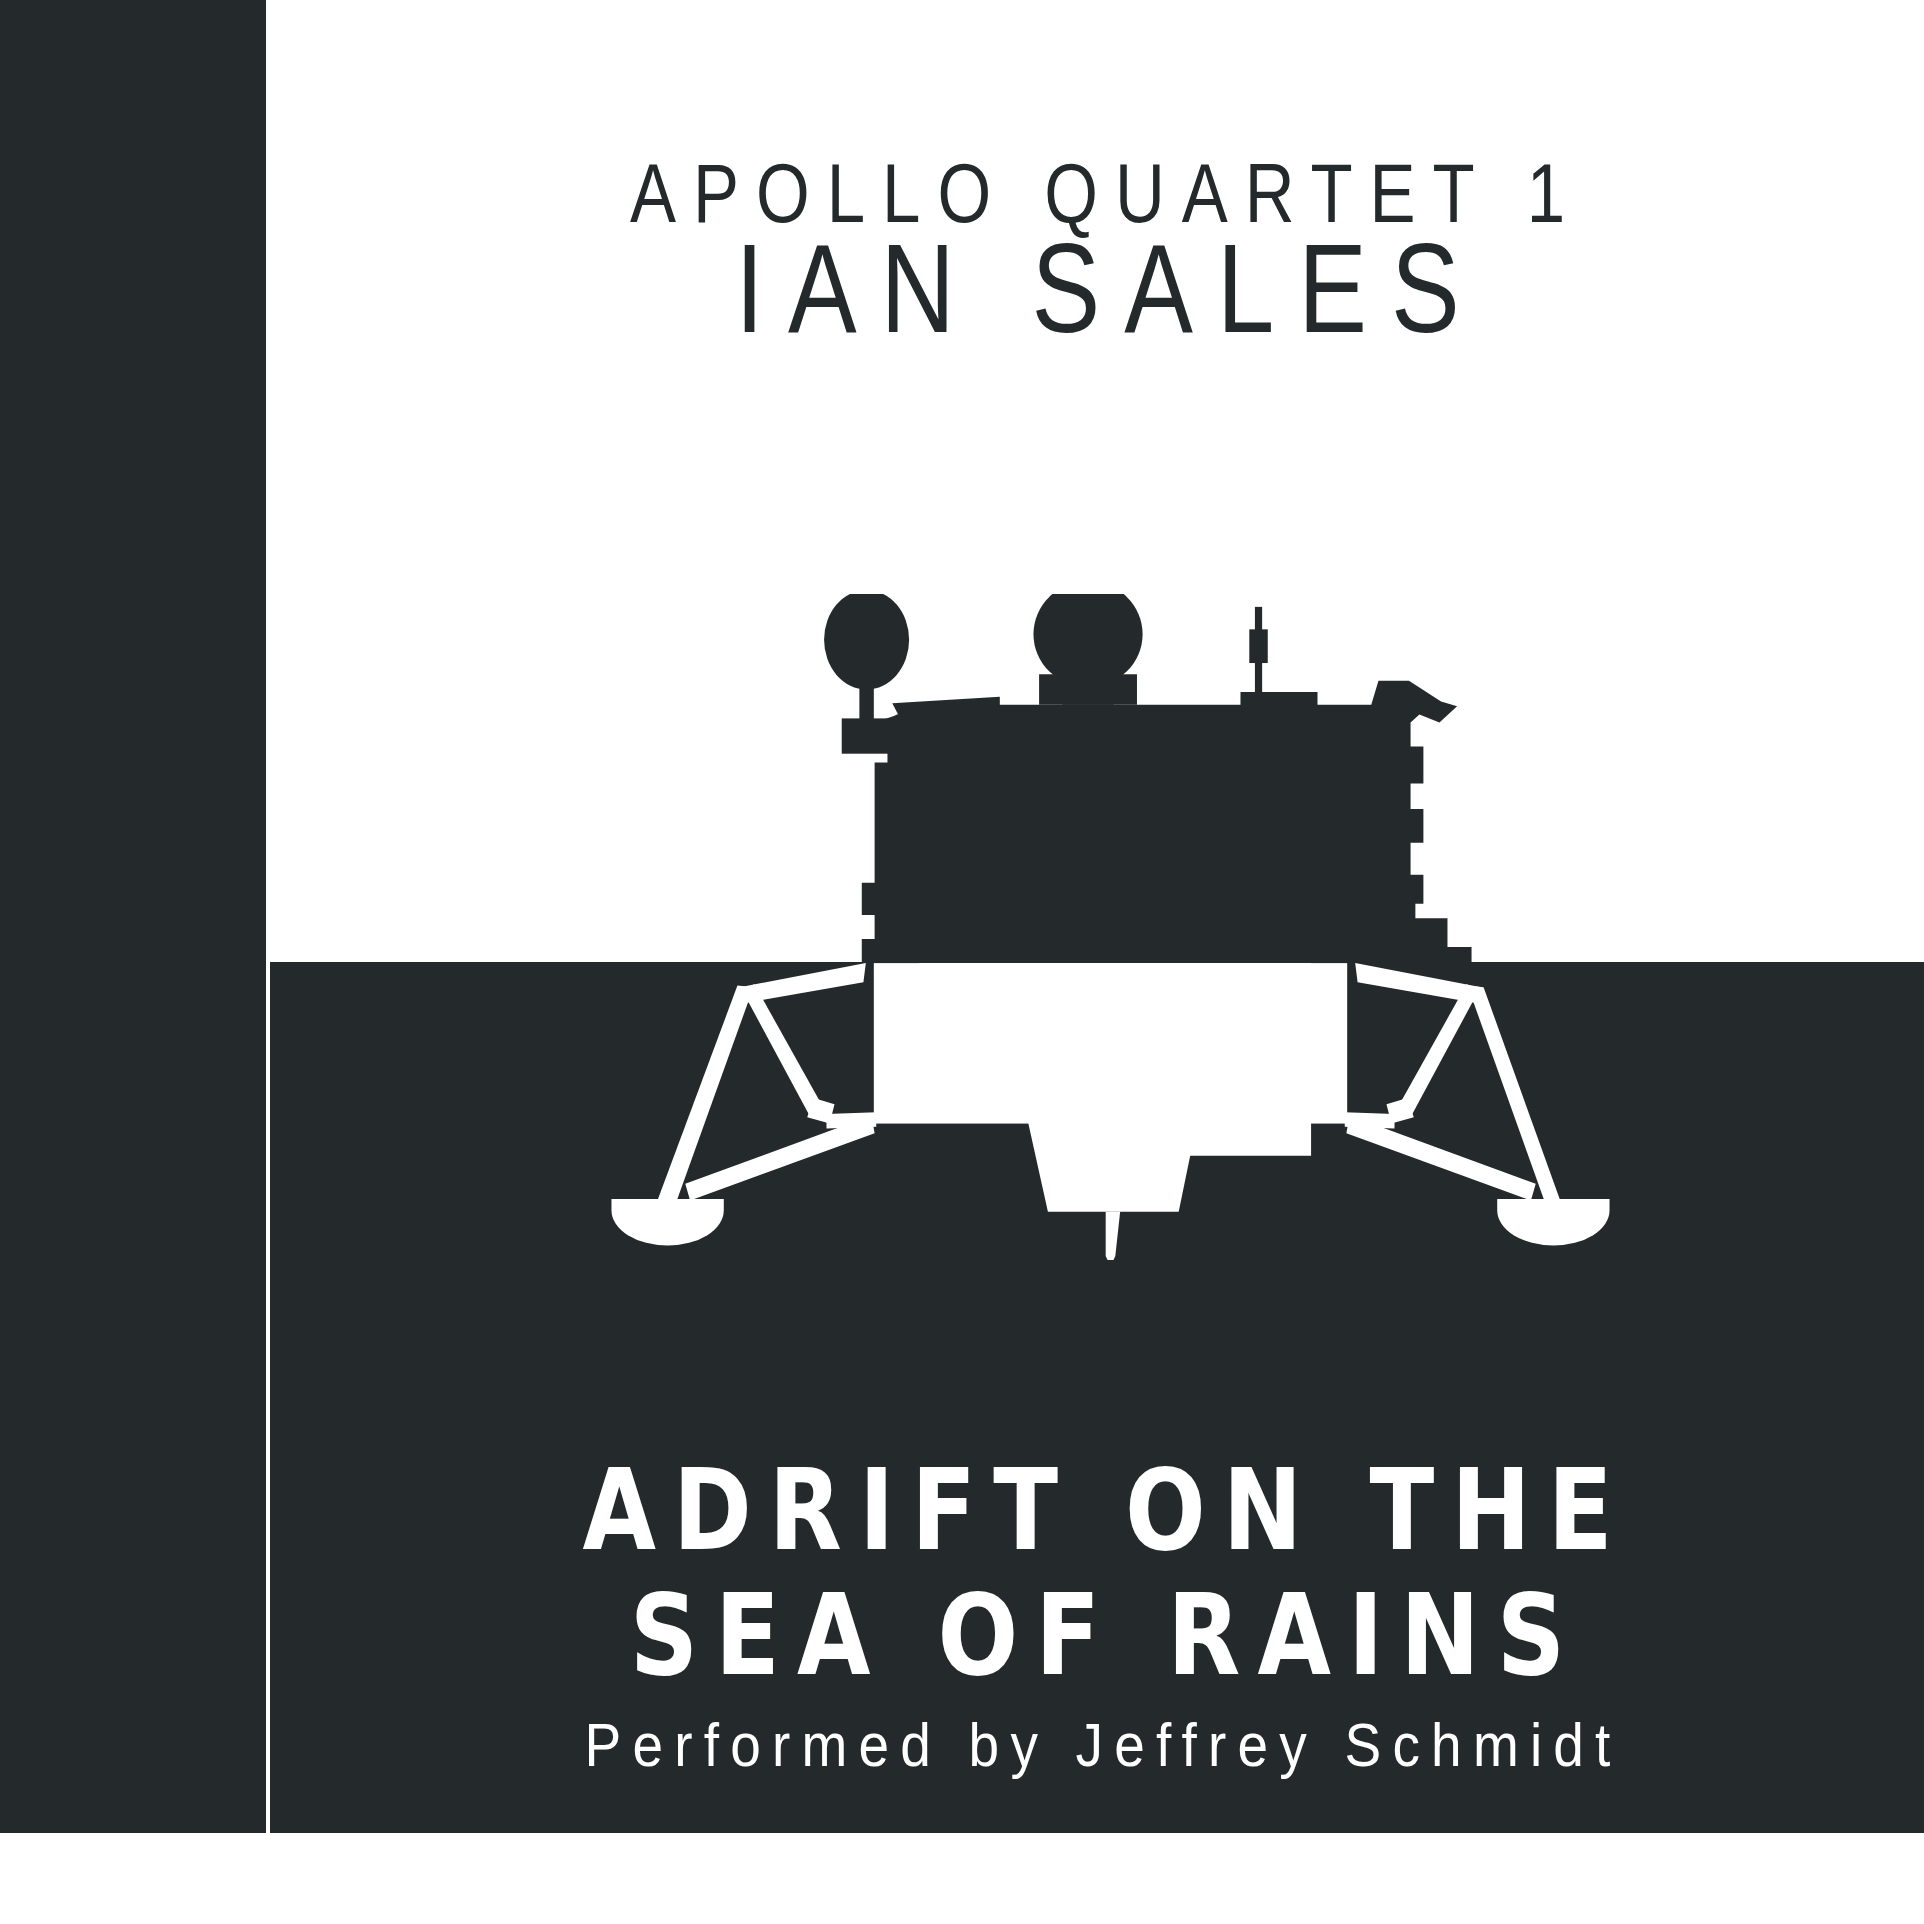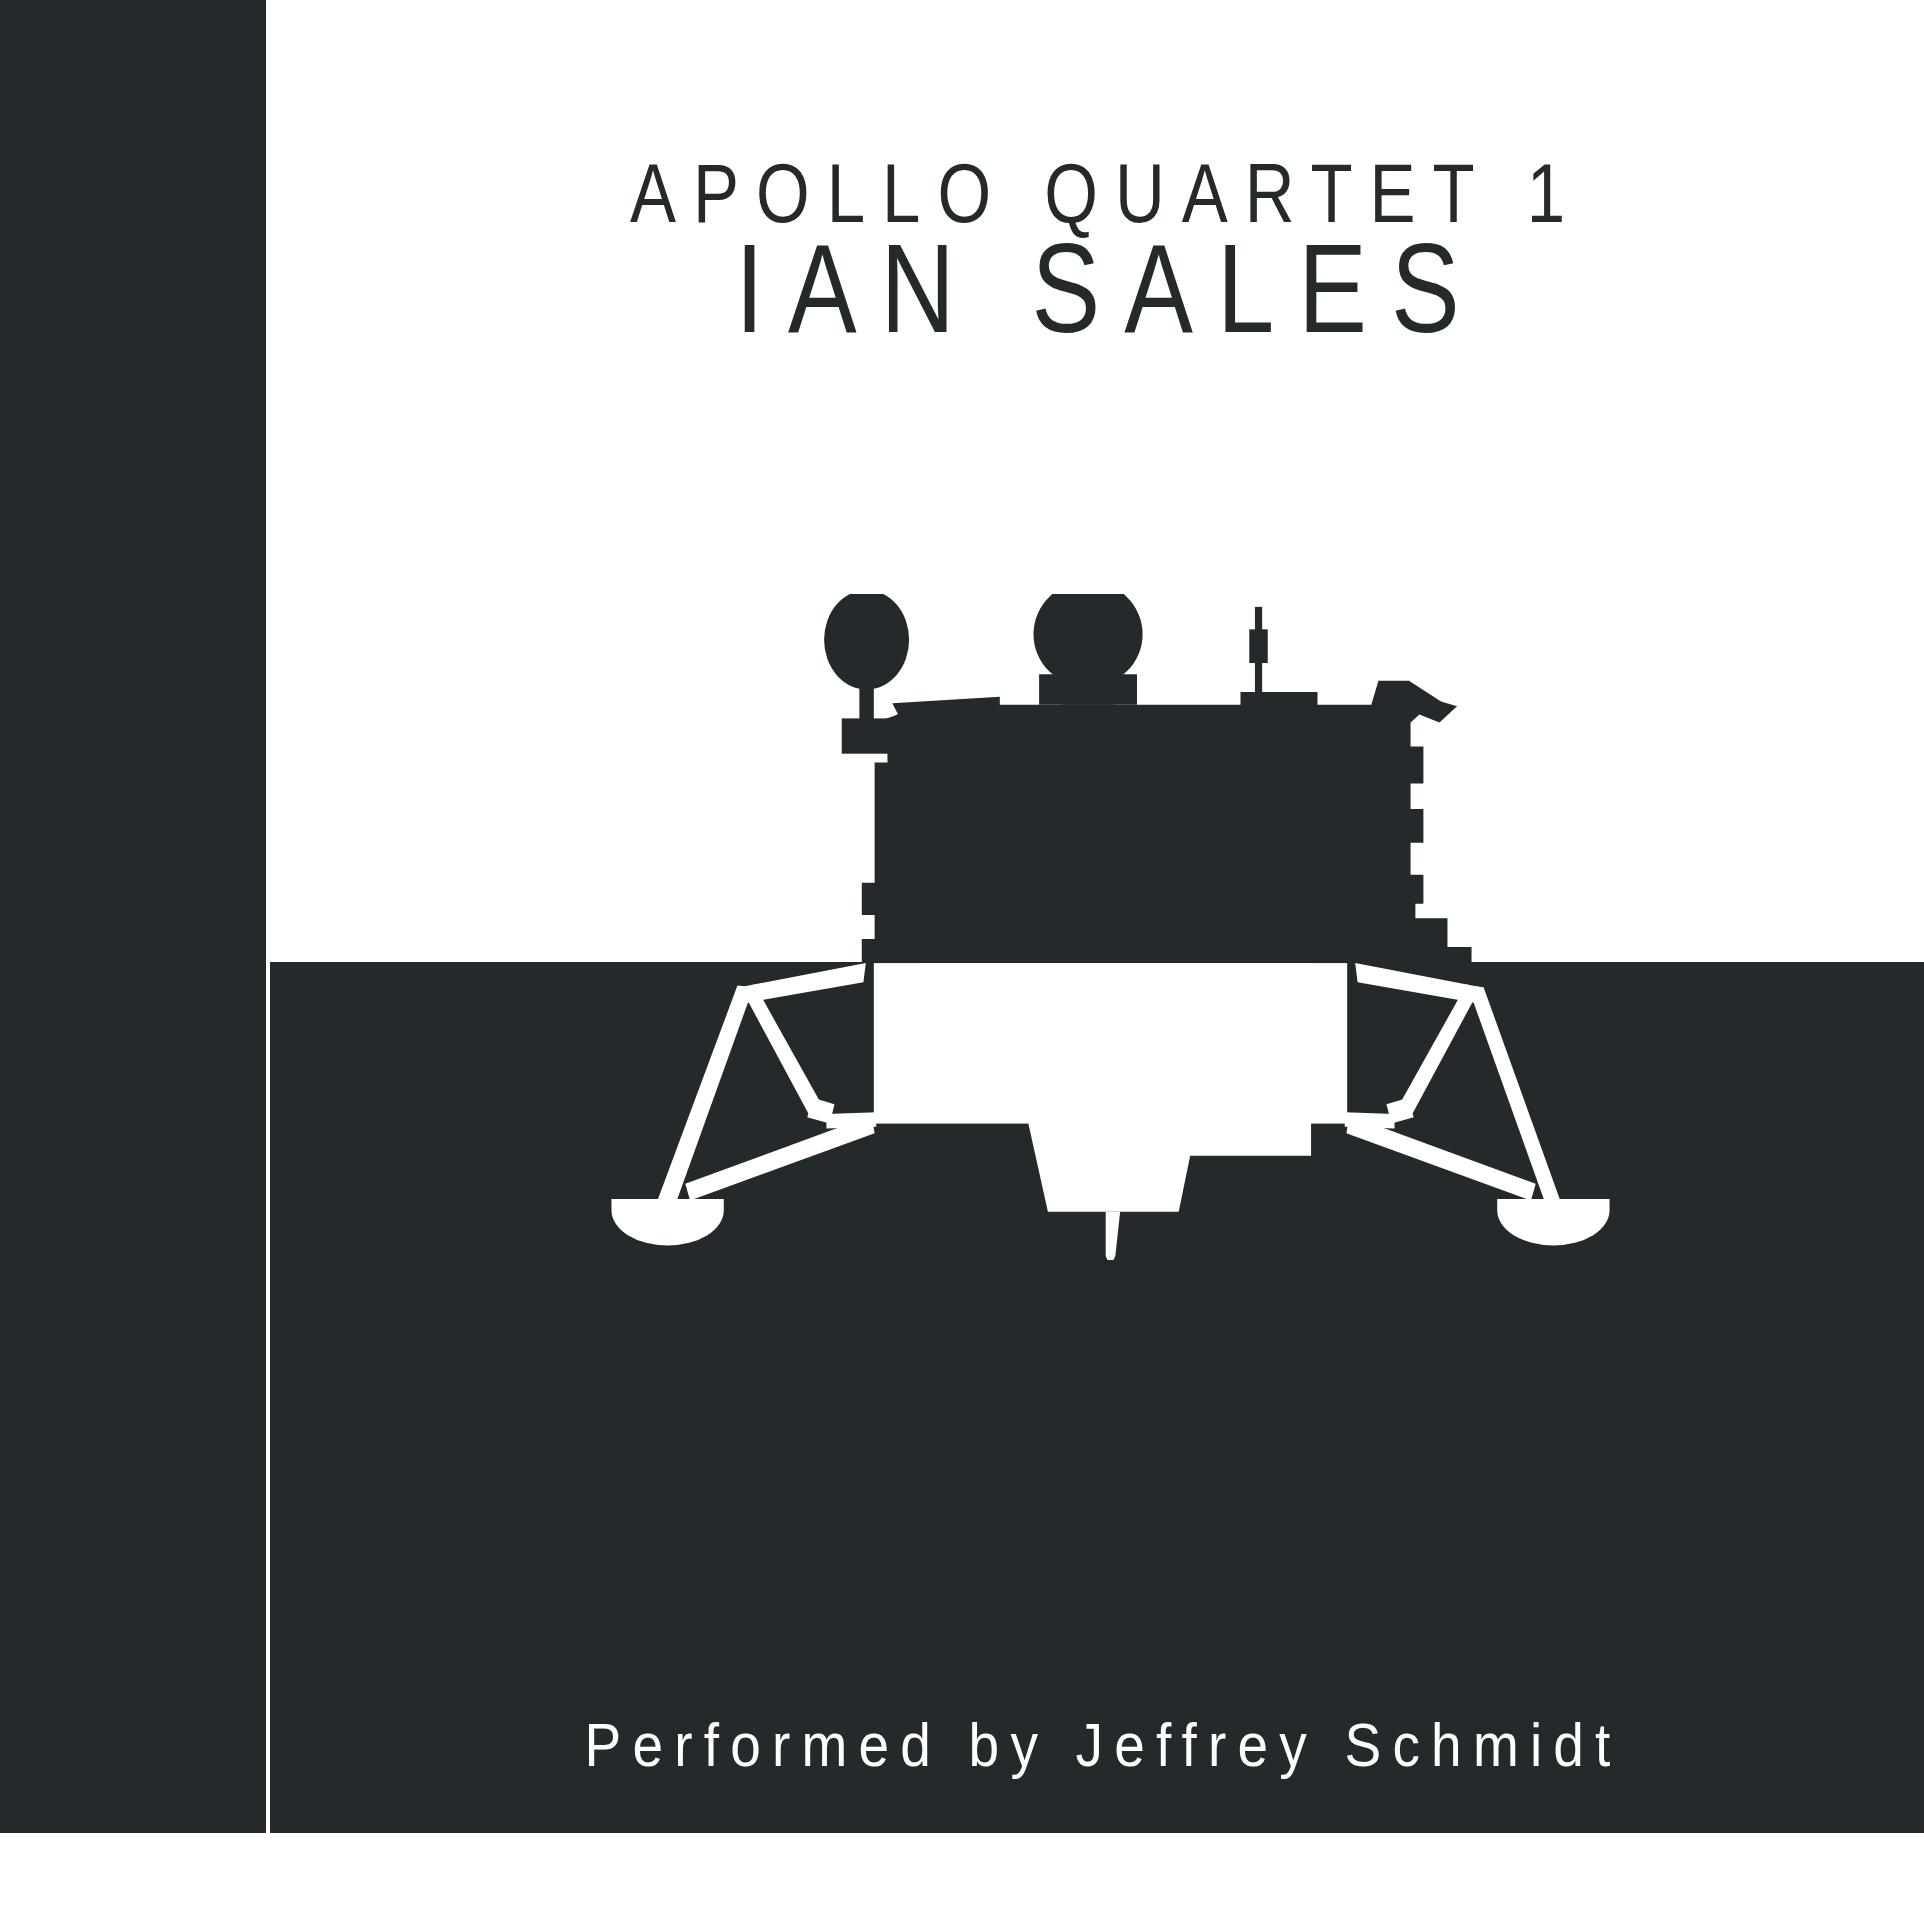--- a/index.html
+++ b/index.html
@@ -292,20 +292,24 @@
           </g>
         </g>
 
       </svg>
     </div>
 
     <div class="series-line">APOLLO QUARTET 1</div>
 
     <div class="author-line">IAN SALES</div>
 
+    <div class="title-block">
+      <div class="title-line">ADRIFT ON THE</div>
+      <div class="title-line">SEA OF RAINS</div>
+    </div>
 
     <div class="performer-line">Performed by Jeffrey Schmidt</div>
 
   </div>
 
   <div class="brand-rail"></div>
   <div class="brand-rail-gap"></div>
 
   <div class="brand-logo">
     <svg viewBox="0 0 228 228" xmlns="http://www.w3.org/2000/svg" aria-hidden="true">

